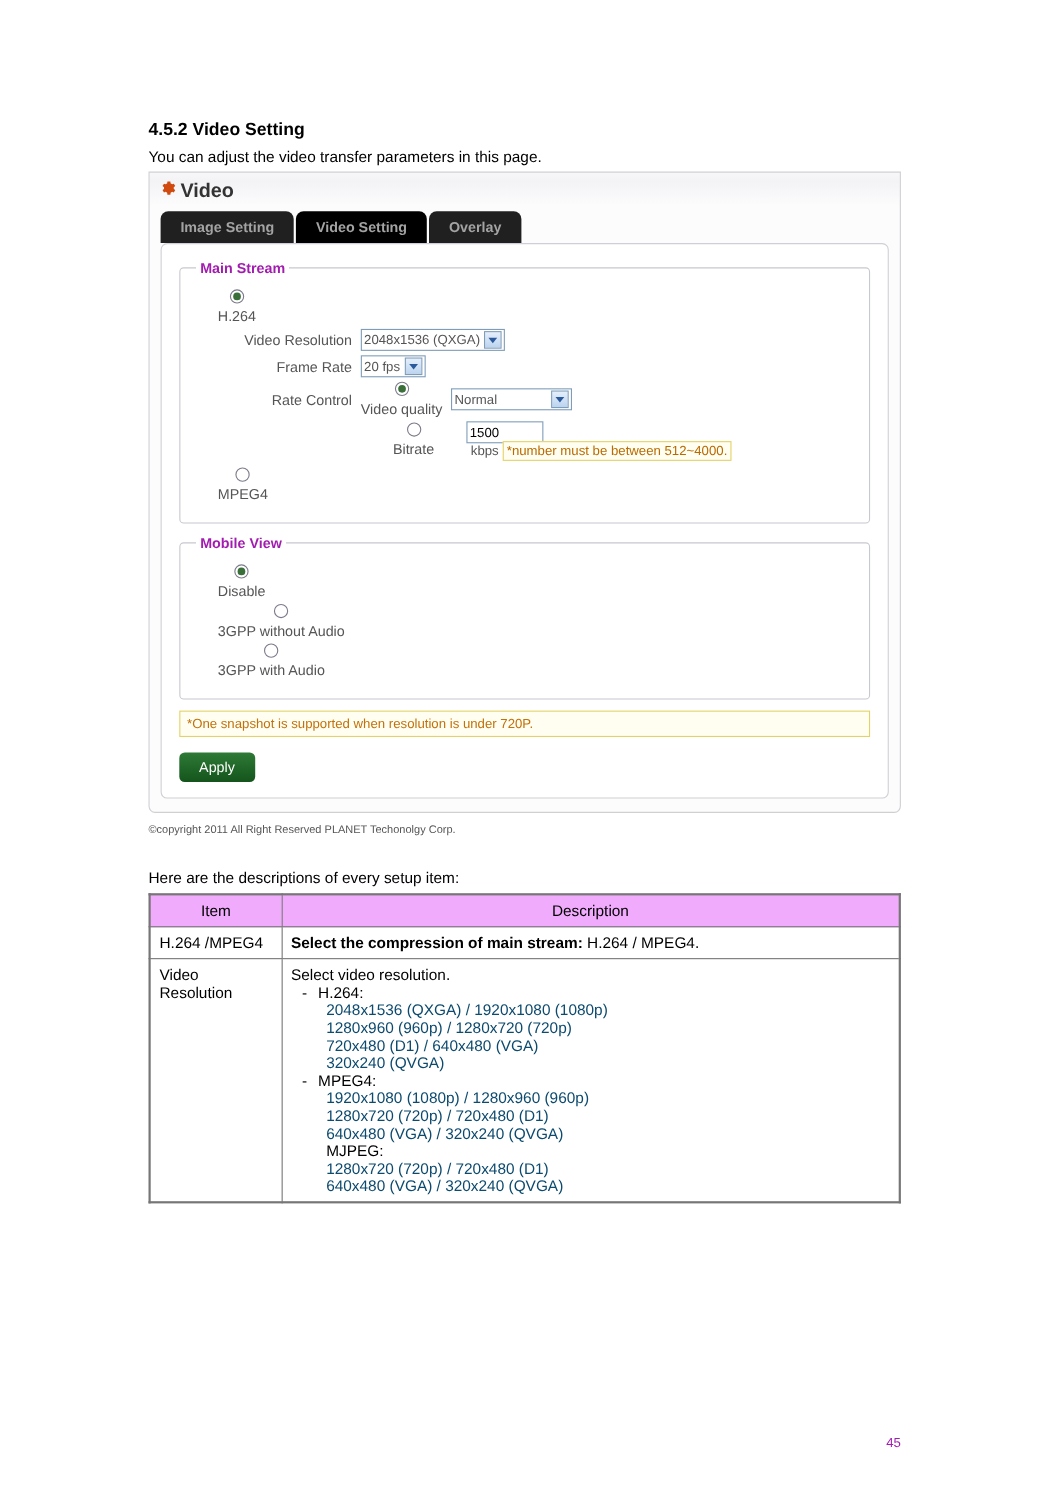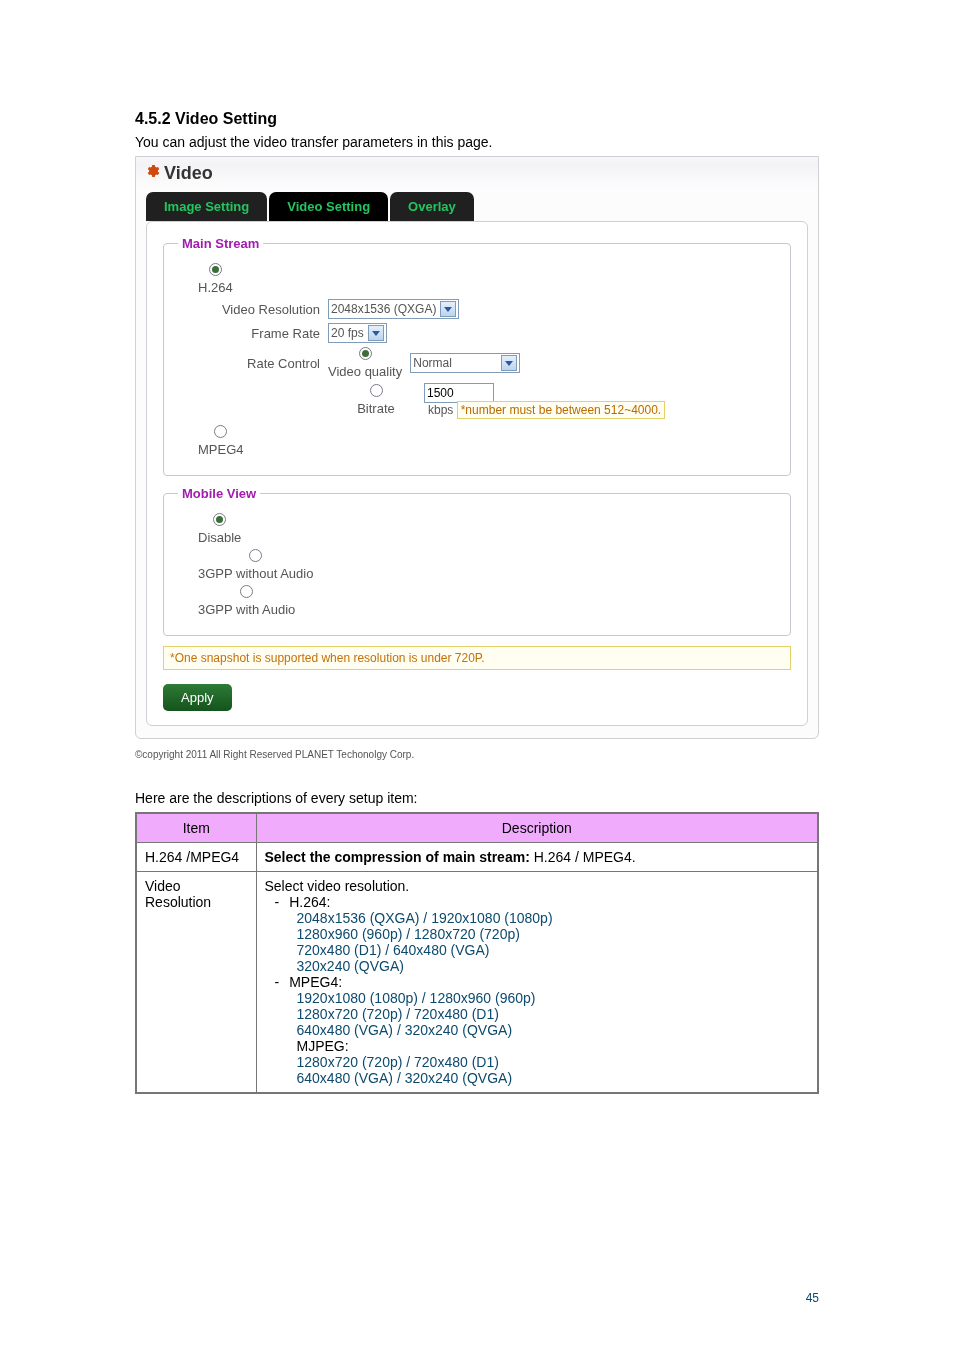--- a/index.html
+++ b/index.html
@@ -28,21 +28,21 @@
     padding: 6px 8px 2px 8px;
     font-size: 18px; font-weight: bold; color: #333;
   }
   .video-header svg { width: 16px; height: 16px; }
 
   .tabs {
     display: flex; margin: 6px 10px 0 10px;
   }
   .tab {
     background: #000;
-    color: #22c55e;
+    color: #a3a3a3;
     font-weight: bold;
     font-size: 13px;
     padding: 7px 18px;
     border-top-left-radius: 7px;
     border-top-right-radius: 7px;
     margin-right: 2px;
   }
   .tab.inactive { background: #202020; }
 
   .panel-body {
@@ -105,21 +105,21 @@
   }
   table.desc th, table.desc td {
     border:1px solid #767676; padding:6px 8px; vertical-align:top; text-align:left;
     font-weight:normal;
   }
   table.desc thead th { background:#f0abfc;text-align:center; }
   .linklike { color:#0c4a6e; }
   .bullet { margin-left:10px; }
   .bullet::before { content:"-"; margin-right:10px; color:#000;}
   .sub-lines { margin-left:32px; }
-  .page-num { position:absolute; bottom:45px; right:135px; font-size:12px; color:#0c4a6e; }
+  .page-num { position:absolute; bottom:32px; right:135px; font-size:12px; color:#a21caf; }
 </style>
 </head>
 <body>
 
 <div class="section-title">4.5.2 Video Setting</div>
 <div class="section-intro">You can adjust the video transfer parameters in this page.</div>
 
 <div class="video-panel">
   <div class="video-header">
     <span>

